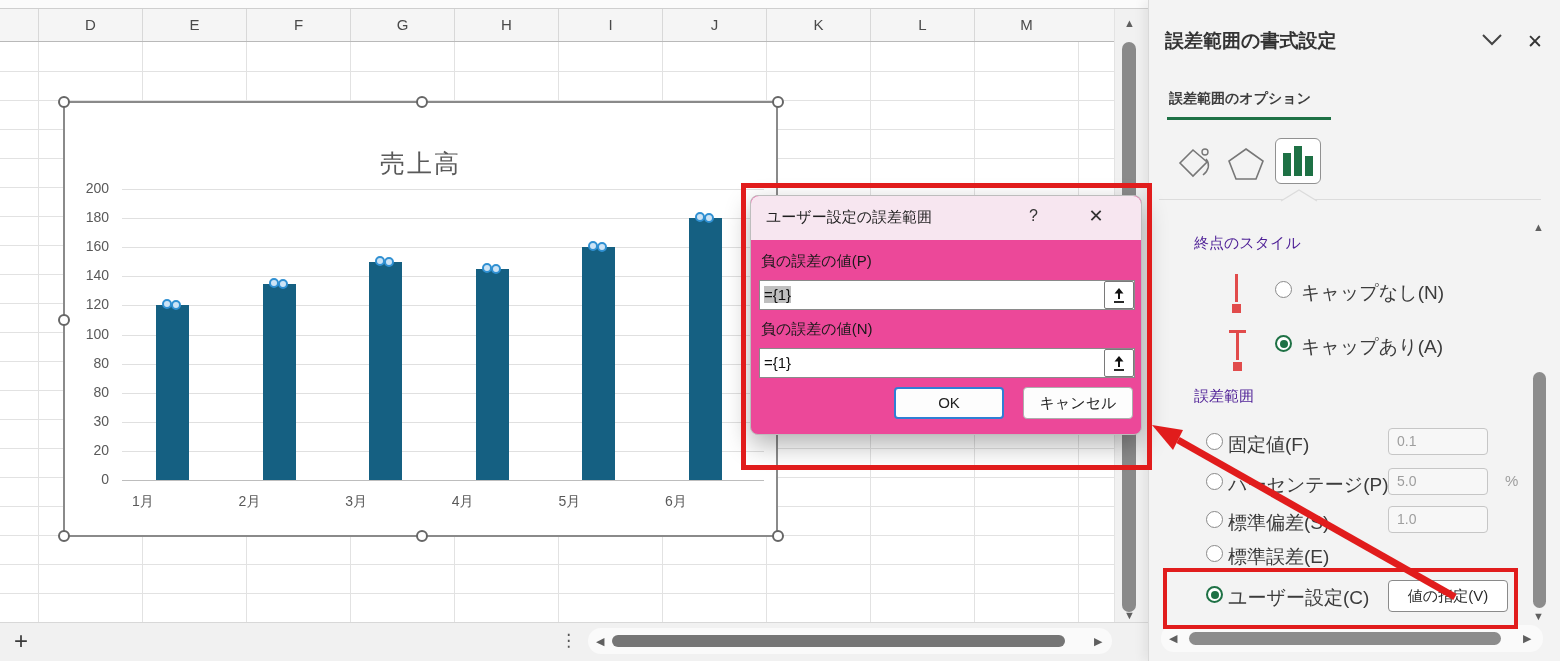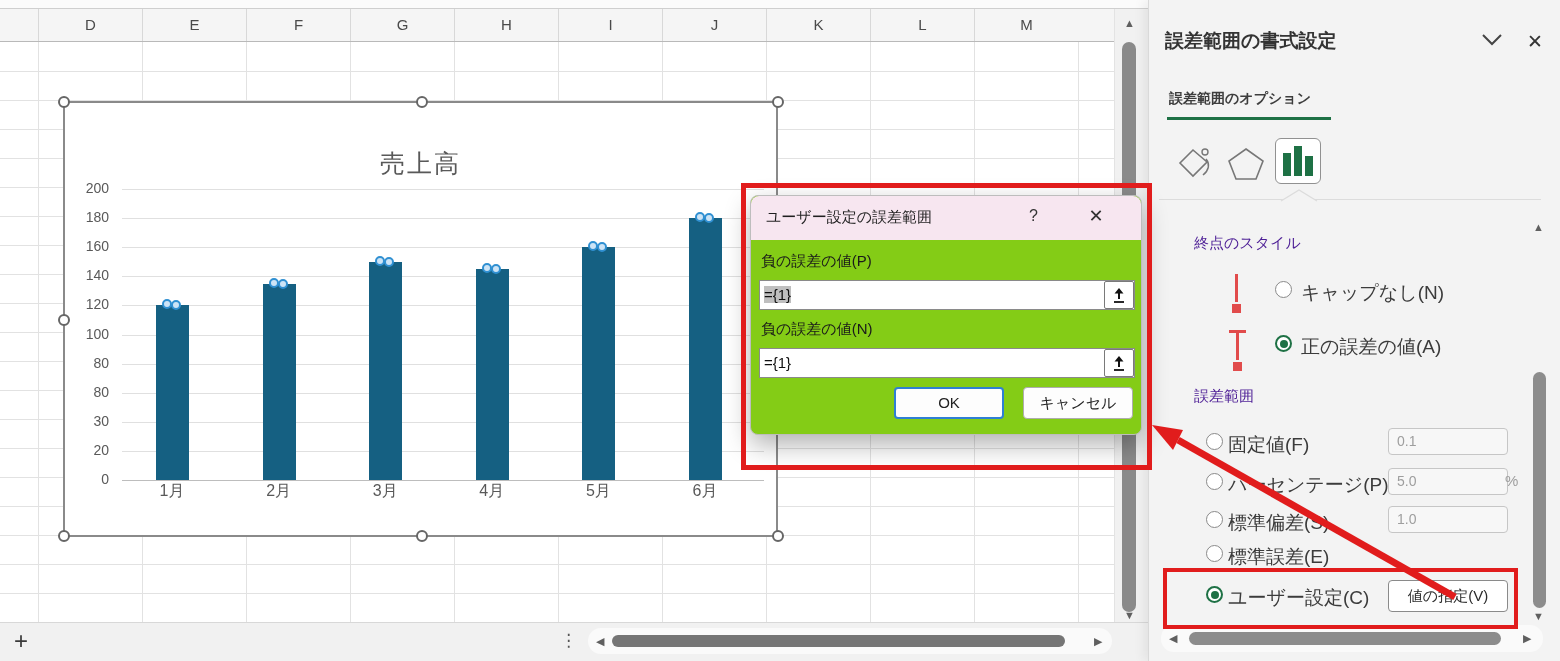--- a/index.html
+++ b/index.html
@@ -29,26 +29,26 @@
   .hstrack .sb-tri { top:8px; }
 
   
   .chart { position:absolute; left:63px; top:101px; width:715px; height:436px; background:#fff; border:2px solid #8a8a8a; z-index:5; }
   .handle { position:absolute; width:12px; height:12px; border:2px solid #666; background:#fff; border-radius:50%; z-index:7; }
   .chart-title { position:absolute; left:0; top:20px; width:100%; text-align:center; color:#595959; font-size:25px; letter-spacing:2px;margin-top:24px; }
   .plot { position:absolute; inset:0; }
   .cgl { position:absolute; left:57px; width:642px; height:1px; background:#e0e0e0; }
   .cgl.zero { background:#bdbdbd; }
   .ytick { position:absolute; left:0; width:44px; text-align:right; color:#595959; font-size:14px; }
-  .xtick { position:absolute; top:378px; width:80px; text-align:center; color:#595959; font-size:16px; }
+  .xtick { position:absolute; top:390px; width:80px; color:#595959; font-size:14px; }
   .bar { position:absolute; width:33px; }
   .ebh { position:absolute; width:10px; height:10px; border-radius:50%; background:#cde4f6; border:2px solid #3090d2; }
 
   
-  .dialog { position:absolute; left:750px; top:195px; width:392px; height:240px; background:#84cc16; border:1px solid #bdbdbd; border-radius:8px; box-shadow:0 10px 26px rgba(0,0,0,.30); z-index:20;padding-left:36px; }
+  .dialog { position:absolute; left:750px; top:195px; width:392px; height:240px; background:#ec4899; border:1px solid #bdbdbd; border-radius:8px; box-shadow:0 10px 26px rgba(0,0,0,.30); z-index:20;padding-left:36px; }
   .dtitle { position:absolute; left:0; top:0; width:100%; height:44px; background:#f7e6f0; border-radius:8px 8px 0 0; }
   .dtitle .txt { position:absolute; left:15px; top:12px; font-size:15px; color:#1f1f1f; white-space:nowrap; }
   .dhelp { position:absolute; left:278px; top:11px; font-size:16px; color:#333; }
   .dclose { position:absolute; left:330px; top:9px; font-size:18px; color:#333; width:30px; text-align:center; }
   .dlabel { position:absolute; left:10px; font-size:15px; color:#1a1a1a; white-space:nowrap; }
   .dinput { position:absolute; left:8px; width:376px; height:30px; background:#fff; border:1px solid #8a8a8a; font-size:15px; color:#111; line-height:28px; padding-left:4px; }
   .selbg { background:#bfbfbf; }
   .collapse { position:absolute; width:30px; height:28px; background:#fff; border:1px solid #7a7a7a; border-radius:2px; z-index:21; display:flex; align-items:center; justify-content:center; }
   .dbtn { position:absolute; top:191px; width:110px; height:32px; background:#fdfdfd; border:1px solid #adadad; border-radius:4px; font-size:15px; color:#222; text-align:center; line-height:30px; }
   .dbtn.ok { left:143px; border:2px solid #2f7fd4; line-height:28px; }
@@ -63,21 +63,21 @@
   .ptabline { position:absolute; left:18px; top:117px; width:164px; height:3px; background:#1e7145; }
   .picon { position:absolute; top:146px; }
   .piconbox { position:absolute; left:126px; top:138px; width:46px; height:46px; background:#fff; border:1px solid #919191; border-radius:6px; }
   .pdivider { position:absolute; left:10px; top:199px; width:382px; height:1px; background:#dcdcdc; }
   .pnotch { position:absolute; left:130px; top:188px; }
   .phead { position:absolute; left:45px; font-size:15px; color:#4c1d95; white-space:nowrap; }
   .r { position:absolute; width:17px; height:17px; border-radius:50%; border:1.5px solid #8a8a8a; background:#fff; }
   .r.on { border:2px solid #1e7145; }
   .r.on::after { content:''; position:absolute; inset:2.5px; background:#1e7145; border-radius:50%; }
   .plbl { position:absolute; font-size:19px; color:#3b3b3b; white-space:nowrap; }
-  .inpD { position:absolute; left:239px; width:120px; height:27px; background:#f7f7f7; border:1px solid #c6c6c6; border-radius:4px; font-size:14px; color:#9e9e9e; line-height:25px; padding-left:8px; }
+  .inpD { position:absolute; left:239px; width:100px; height:27px; background:#f7f7f7; border:1px solid #c6c6c6; border-radius:4px; font-size:14px; color:#9e9e9e; line-height:25px; padding-left:8px; }
   .pct { position:absolute; left:356px; font-size:15px; color:#9e9e9e; }
   .vbtn { position:absolute; left:239px; top:580px; width:120px; height:32px; background:#fff; border:1px solid #8a8a8a; border-radius:4px; font-size:15px; color:#2b2b2b; text-align:center; line-height:30px; }
   .capline { background:#e14b4b; position:absolute; }
   .pvthumb { position:absolute; left:384px; top:372px; width:13px; height:236px; background:#8c8c8c; border-radius:7px; }
   .phtrack { position:absolute; left:12px; top:625px; width:382px; height:27px; background:#fafafa; border-radius:13px; }
   .phthumb { position:absolute; left:28px; top:7px; width:312px; height:13px; background:#8c8c8c; border-radius:7px; }
   .phtrack .sb-tri { top:8px; }
 
   
   .redbox { position:absolute; border:5px solid #e11c1c; z-index:40; pointer-events:none; }
@@ -283,21 +283,21 @@
     </div>
     <div class="r" style="left:126px; top:281px;"></div>
     <div class="plbl" style="left:152px; top:280px;">キャップなし(N)</div>
 
     <div>
       <div class="capline" style="left:80px; top:330px; width:17px; height:3px;"></div>
       <div class="capline" style="left:87px; top:330px; width:3px; height:30px;"></div>
       <div class="capline" style="left:84px; top:362px; width:9px; height:9px;"></div>
     </div>
     <div class="r on" style="left:126px; top:335px;"></div>
-    <div class="plbl" style="left:152px; top:334px;">正の誤差の値(A)</div>
+    <div class="plbl" style="left:152px; top:334px;">キャップあり(A)</div>
 
     <div class="phead" style="top:387px;">誤差範囲</div>
 
     <div class="r" style="left:57px; top:433px;"></div>
     <div class="plbl" style="left:79px; top:432px;">固定値(F)</div>
     <div class="inpD" style="top:428px;">0.1</div>
 
     <div class="r" style="left:57px; top:473px;"></div>
     <div class="plbl" style="left:79px; top:472px;">パーセンテージ(P)</div>
     <div class="inpD" style="top:468px;">5.0</div>

